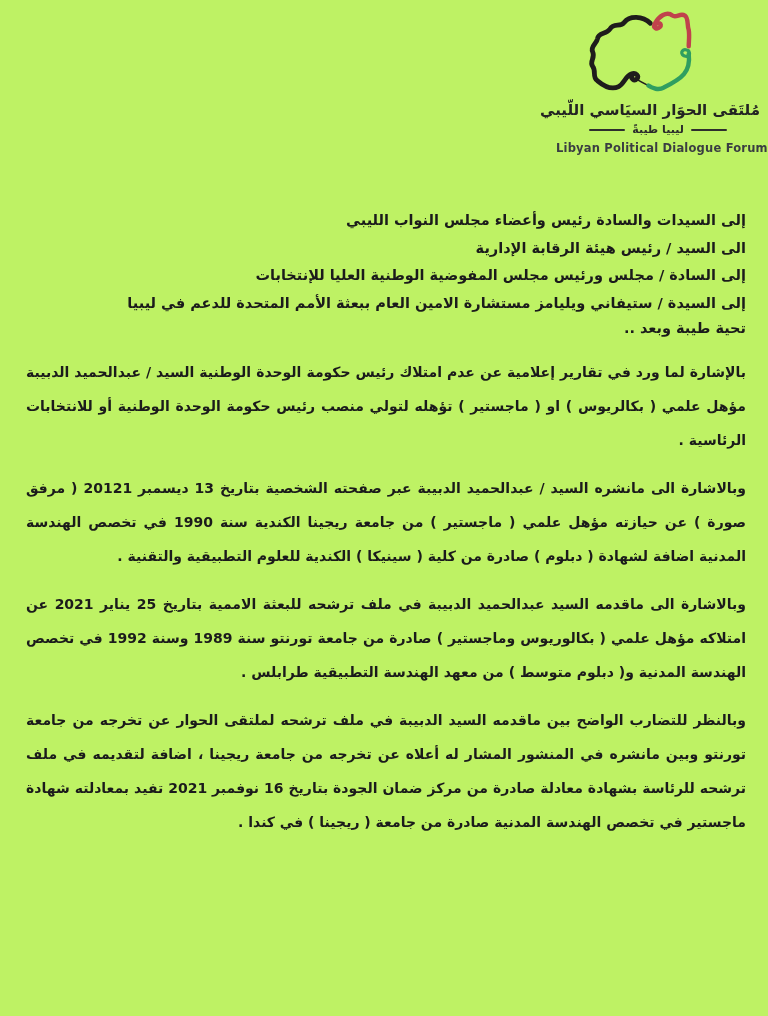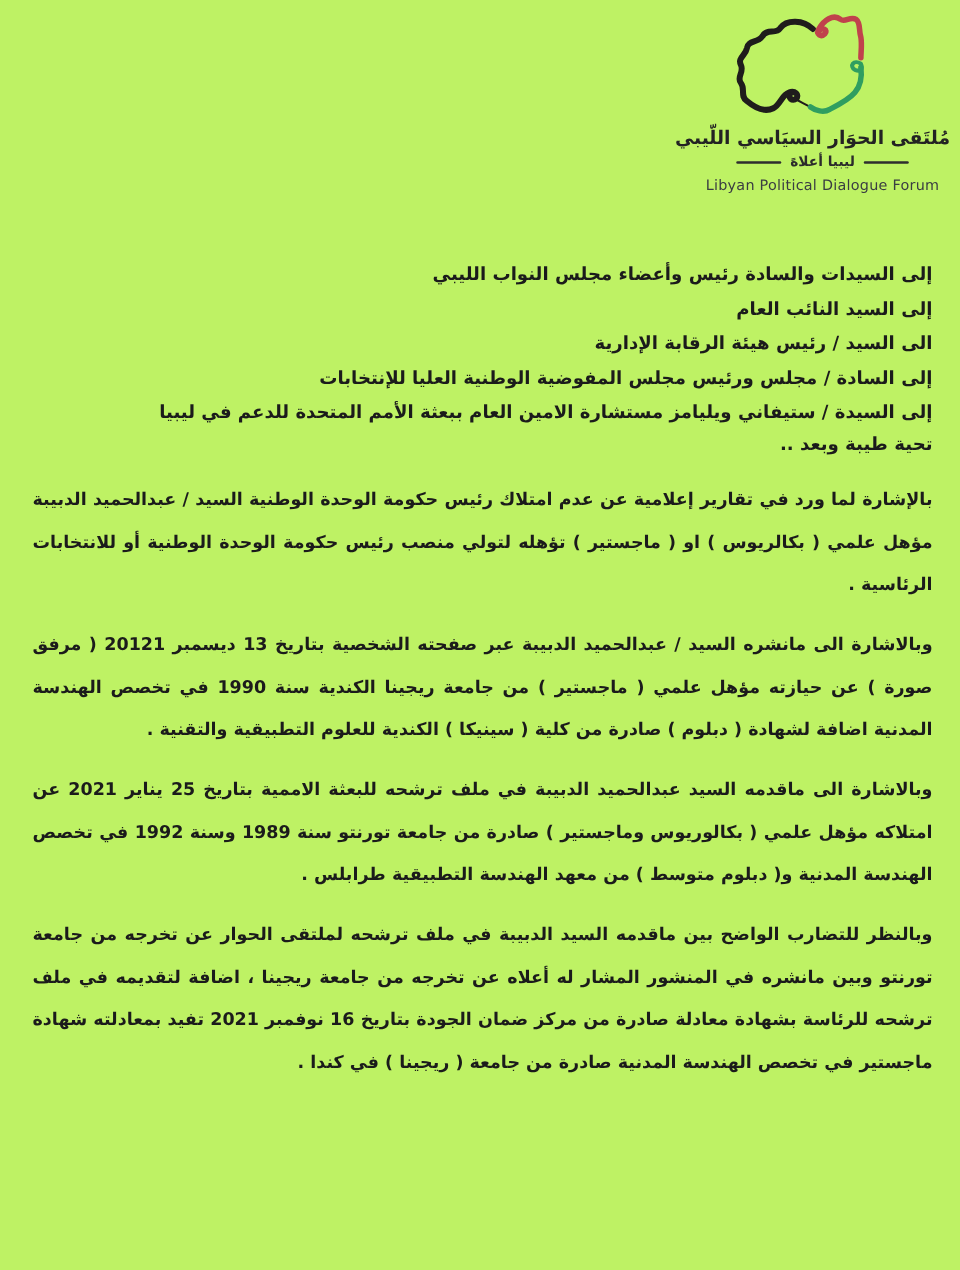--- a/index.html
+++ b/index.html
@@ -14,21 +14,21 @@
     direction:rtl; font-size:15px; font-weight:bold; color:#232323;
     margin-top:1px; white-space:nowrap;
   }
   .logo-tagline {
     display:flex; align-items:center; justify-content:center; gap:7px;
     margin-top:4px; direction:rtl;
   }
   .logo-tagline .txt { font-size:11px; font-weight:bold; color:#2b2b2b; white-space:nowrap; }
   .rule { width:36px; height:2px; background:#2e2e2e; border-radius:1px; }
   .logo-en {
-    font-size:11.5px; font-weight:normal; color:#3a3d42; margin-top:5px;
+    font-size:11.5px; font-weight:bold; color:#3a3d42; margin-top:5px;
     letter-spacing:0.2px; white-space:nowrap;
   }
   
   .content {
     position:absolute; top:207px; right:22px; left:26px;
     direction:rtl; text-align:right; color:#1b1b1b; font-weight:bold;
   }
   .recipient { font-size:14.5px; line-height:27.5px; }
   .greeting  { font-size:14.5px; line-height:22px; }
   .para {
@@ -52,31 +52,30 @@
 
       <path stroke-width="4.6" d="M 76,23 C 80,17 85,21 82,24 C 79,27 74,25 77,20 C 81,13 89,7 95,12
                C 99,15 103,9 108,12 C 112,15 110,21 112,27 C 113,33 112,39 112,44" stroke="#c0424c"></path>
 
       <path stroke-width="3.4" d="M 112,49 C 106,45 102,51 107,54 C 112,56 114,53 112,49" stroke="#2f9e60"></path>
       <path stroke-width="4.6" d="M 112,52 C 113,60 112,67 107,73 C 102,79 94,83 86,87 C 81,90 74,88 70,85" stroke="#2f9e60"></path>
     </svg>
     <div class="logo-ar">مُلتَقى الحوَار السيَاسي اللّيبي</div>
     <div class="logo-tagline">
       <span class="rule"></span>
-      <span class="txt">ليبيا أعلاهً</span>
+      <span class="txt">ليبيا طيبةً</span>
       <span class="rule"></span>
     </div>
     <div class="logo-en">Libyan Political Dialogue Forum</div>
   </div>
 
   <div class="content">
 
     <div>
       <div class="recipient">إلى السيدات والسادة رئيس وأعضاء مجلس النواب الليبي</div>
-      <div class="recipient">إلى السيد النائب العام</div>
       <div class="recipient">الى السيد / رئيس هيئة الرقابة الإدارية</div>
       <div class="recipient">إلى السادة / مجلس ورئيس مجلس المفوضية الوطنية العليا للإنتخابات</div>
       <div class="recipient">إلى السيدة / ستيفاني ويليامز مستشارة الامين العام ببعثة الأمم المتحدة للدعم في ليبيا</div>
     </div>
 
     <div class="greeting">تحية طيبة وبعد ..</div>
 
     <p class="para" style="margin-top:16px">بالإشارة لما ورد في تقارير إعلامية عن عدم امتلاك رئيس حكومة الوحدة الوطنية السيد / عبدالحميد الدبيبة مؤهل علمي ( بكالريوس ) او ( ماجستير ) تؤهله لتولي منصب رئيس حكومة الوحدة الوطنية أو للانتخابات الرئاسية .</p>
     <p class="para">وبالاشارة الى مانشره السيد / عبدالحميد الدبيبة عبر صفحته الشخصية بتاريخ 13 ديسمبر 20121 ( مرفق صورة ) عن حيازته مؤهل علمي ( ماجستير ) من جامعة ريجينا الكندية سنة 1990 في تخصص الهندسة المدنية اضافة لشهادة ( دبلوم ) صادرة من كلية ( سينيكا ) الكندية للعلوم التطبيقية والتقنية .</p>
     <p class="para">وبالاشارة الى ماقدمه السيد عبدالحميد الدبيبة في ملف ترشحه للبعثة الاممية بتاريخ 25 يناير 2021 عن امتلاكه مؤهل علمي ( بكالوريوس وماجستير ) صادرة من جامعة تورنتو سنة 1989 وسنة 1992 في تخصص الهندسة المدنية و( دبلوم متوسط ) من معهد الهندسة التطبيقية طرابلس .</p>

